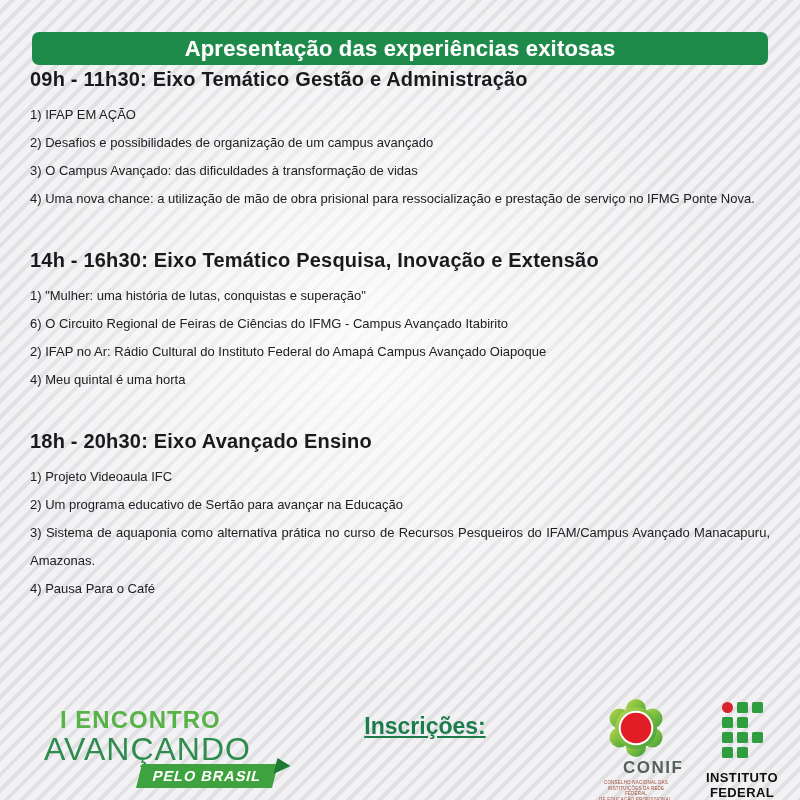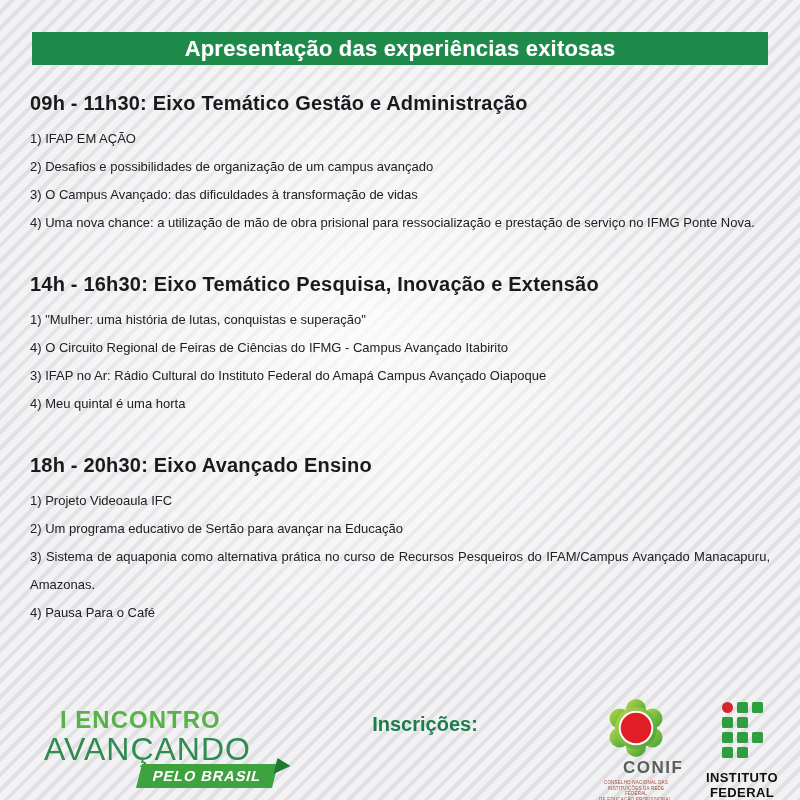--- a/index.html
+++ b/index.html
@@ -11,28 +11,28 @@
   .page{
     position:relative;width:800px;height:800px;
     background:
       radial-gradient(circle at 45% 42%, rgba(255,255,255,0.75) 0%, rgba(255,255,255,0) 58%),
       repeating-linear-gradient(135deg,#f2f2f4 0px,#f2f2f4 7px,#e1e1e4 7px,#e1e1e4 11px);
   }
   
   .title-bar{
     position:absolute;left:32px;top:32px;width:736px;height:33px;
     background:#1e8a4a;
-    display:flex;align-items:center;justify-content:center;
+    display:flex;align-items:center;justify-content:center;border-radius:7px;
   }
   .title-bar span{
     color:#ffffff;font-size:22px;font-weight:bold;letter-spacing:0.2px;
     text-shadow:0 0 1px rgba(255,255,255,0.4);
   }
   
-  .content{position:absolute;left:30px;top:92px;width:740px;color:#1e1e20;}
+  .content{position:absolute;left:30px;top:68px;width:740px;color:#1e1e20;}
   .section{margin:0 0 36px 0;}
   .section h2{
     margin:0 0 10px 0;font-size:20px;font-weight:bold;color:#1a1a1c;letter-spacing:0.2px;
   }
   .section p{
     margin:0;font-size:13px;line-height:28px;color:#212123;
   }
   .wrap-justify{text-align:justify;text-align-last:left;}
   
   .logo-event{position:absolute;left:28px;top:706px;width:245px;margin-left:16px;}
@@ -44,21 +44,21 @@
     letter-spacing:1px;padding:4px 14px;transform:skewX(-14deg);
   }
   .banner::after{
     content:"";position:absolute;right:-13px;top:-6px;
     border-left:15px solid #1e7a33;border-top:8px solid transparent;border-bottom:8px solid transparent;
   }
   .inscricoes{
     position:absolute;left:285px;top:713px;width:280px;text-align:center;
     color:#1b7d4b;font-weight:bold;
   }
-  .ins-label{font-size:20px;}
+  .ins-label{font-size:23px;text-decoration:underline;}
   .ins-url{font-size:20.5px;margin-top:7px;}
   .conif{position:absolute;left:599px;top:699px;width:74px;text-align:center;}
   .conif svg{display:block;margin:0 auto;}
   .conif-name{font-size:17px;font-weight:bold;color:#56615a;letter-spacing:1.5px;margin-top:1px;margin-left:24px;}
   .conif-sub{font-size:4.5px;line-height:5.5px;color:#a14a38;white-space:pre-line;margin-top:2px;letter-spacing:0.2px;}
   .iflogo{position:absolute;left:688px;top:702px;width:108px;text-align:center;}
   .if-grid{display:grid;grid-template-columns:repeat(3,11px);grid-auto-rows:11px;gap:4px;justify-content:center;}
   .if-cell{background:#2f9e41;border-radius:1.5px;}
   .if-dot{background:#d9232a;border-radius:50%;}
   .if-empty{background:transparent;}
@@ -79,22 +79,22 @@
       <h2>09h - 11h30: Eixo Temático Gestão e Administração</h2>
       <p>1) IFAP EM AÇÃO</p>
       <p>2) Desafios e possibilidades de organização de um campus avançado</p>
       <p>3) O Campus Avançado: das dificuldades à transformação de vidas</p>
       <p class="wrap-justify">4) Uma nova chance: a utilização de mão de obra prisional para ressocialização e prestação de serviço no IFMG Ponte Nova.</p>
     </div>
 
     <div class="section">
       <h2>14h - 16h30: Eixo Temático Pesquisa, Inovação e Extensão</h2>
       <p>1) "Mulher: uma história de lutas, conquistas e superação"</p>
-      <p>4) O Circuito Regional de Feiras de Ciências do IFMG - Campus Avançado Itabirito</p>
-      <p class="wrap-justify">3) IFAP no Ar: Rádio Cultural do Instituto Federal do Amapá Campus Avançado Oiapoque</p>
+      <p>6) O Circuito Regional de Feiras de Ciências do IFMG - Campus Avançado Itabirito</p>
+      <p class="wrap-justify">2) IFAP no Ar: Rádio Cultural do Instituto Federal do Amapá Campus Avançado Oiapoque</p>
       <p>4) Meu quintal é uma horta</p>
     </div>
 
     <div class="section">
       <h2>18h - 20h30: Eixo Avançado Ensino</h2>
       <p>1) Projeto Videoaula IFC</p>
       <p>2) Um programa educativo de Sertão para avançar na Educação</p>
       <p class="wrap-justify">3) Sistema de aquaponia como alternativa prática no curso de Recursos Pesqueiros do IFAM/Campus Avançado Manacapuru, Amazonas.</p>
       <p>4) Pausa Para o Café</p>
     </div>

